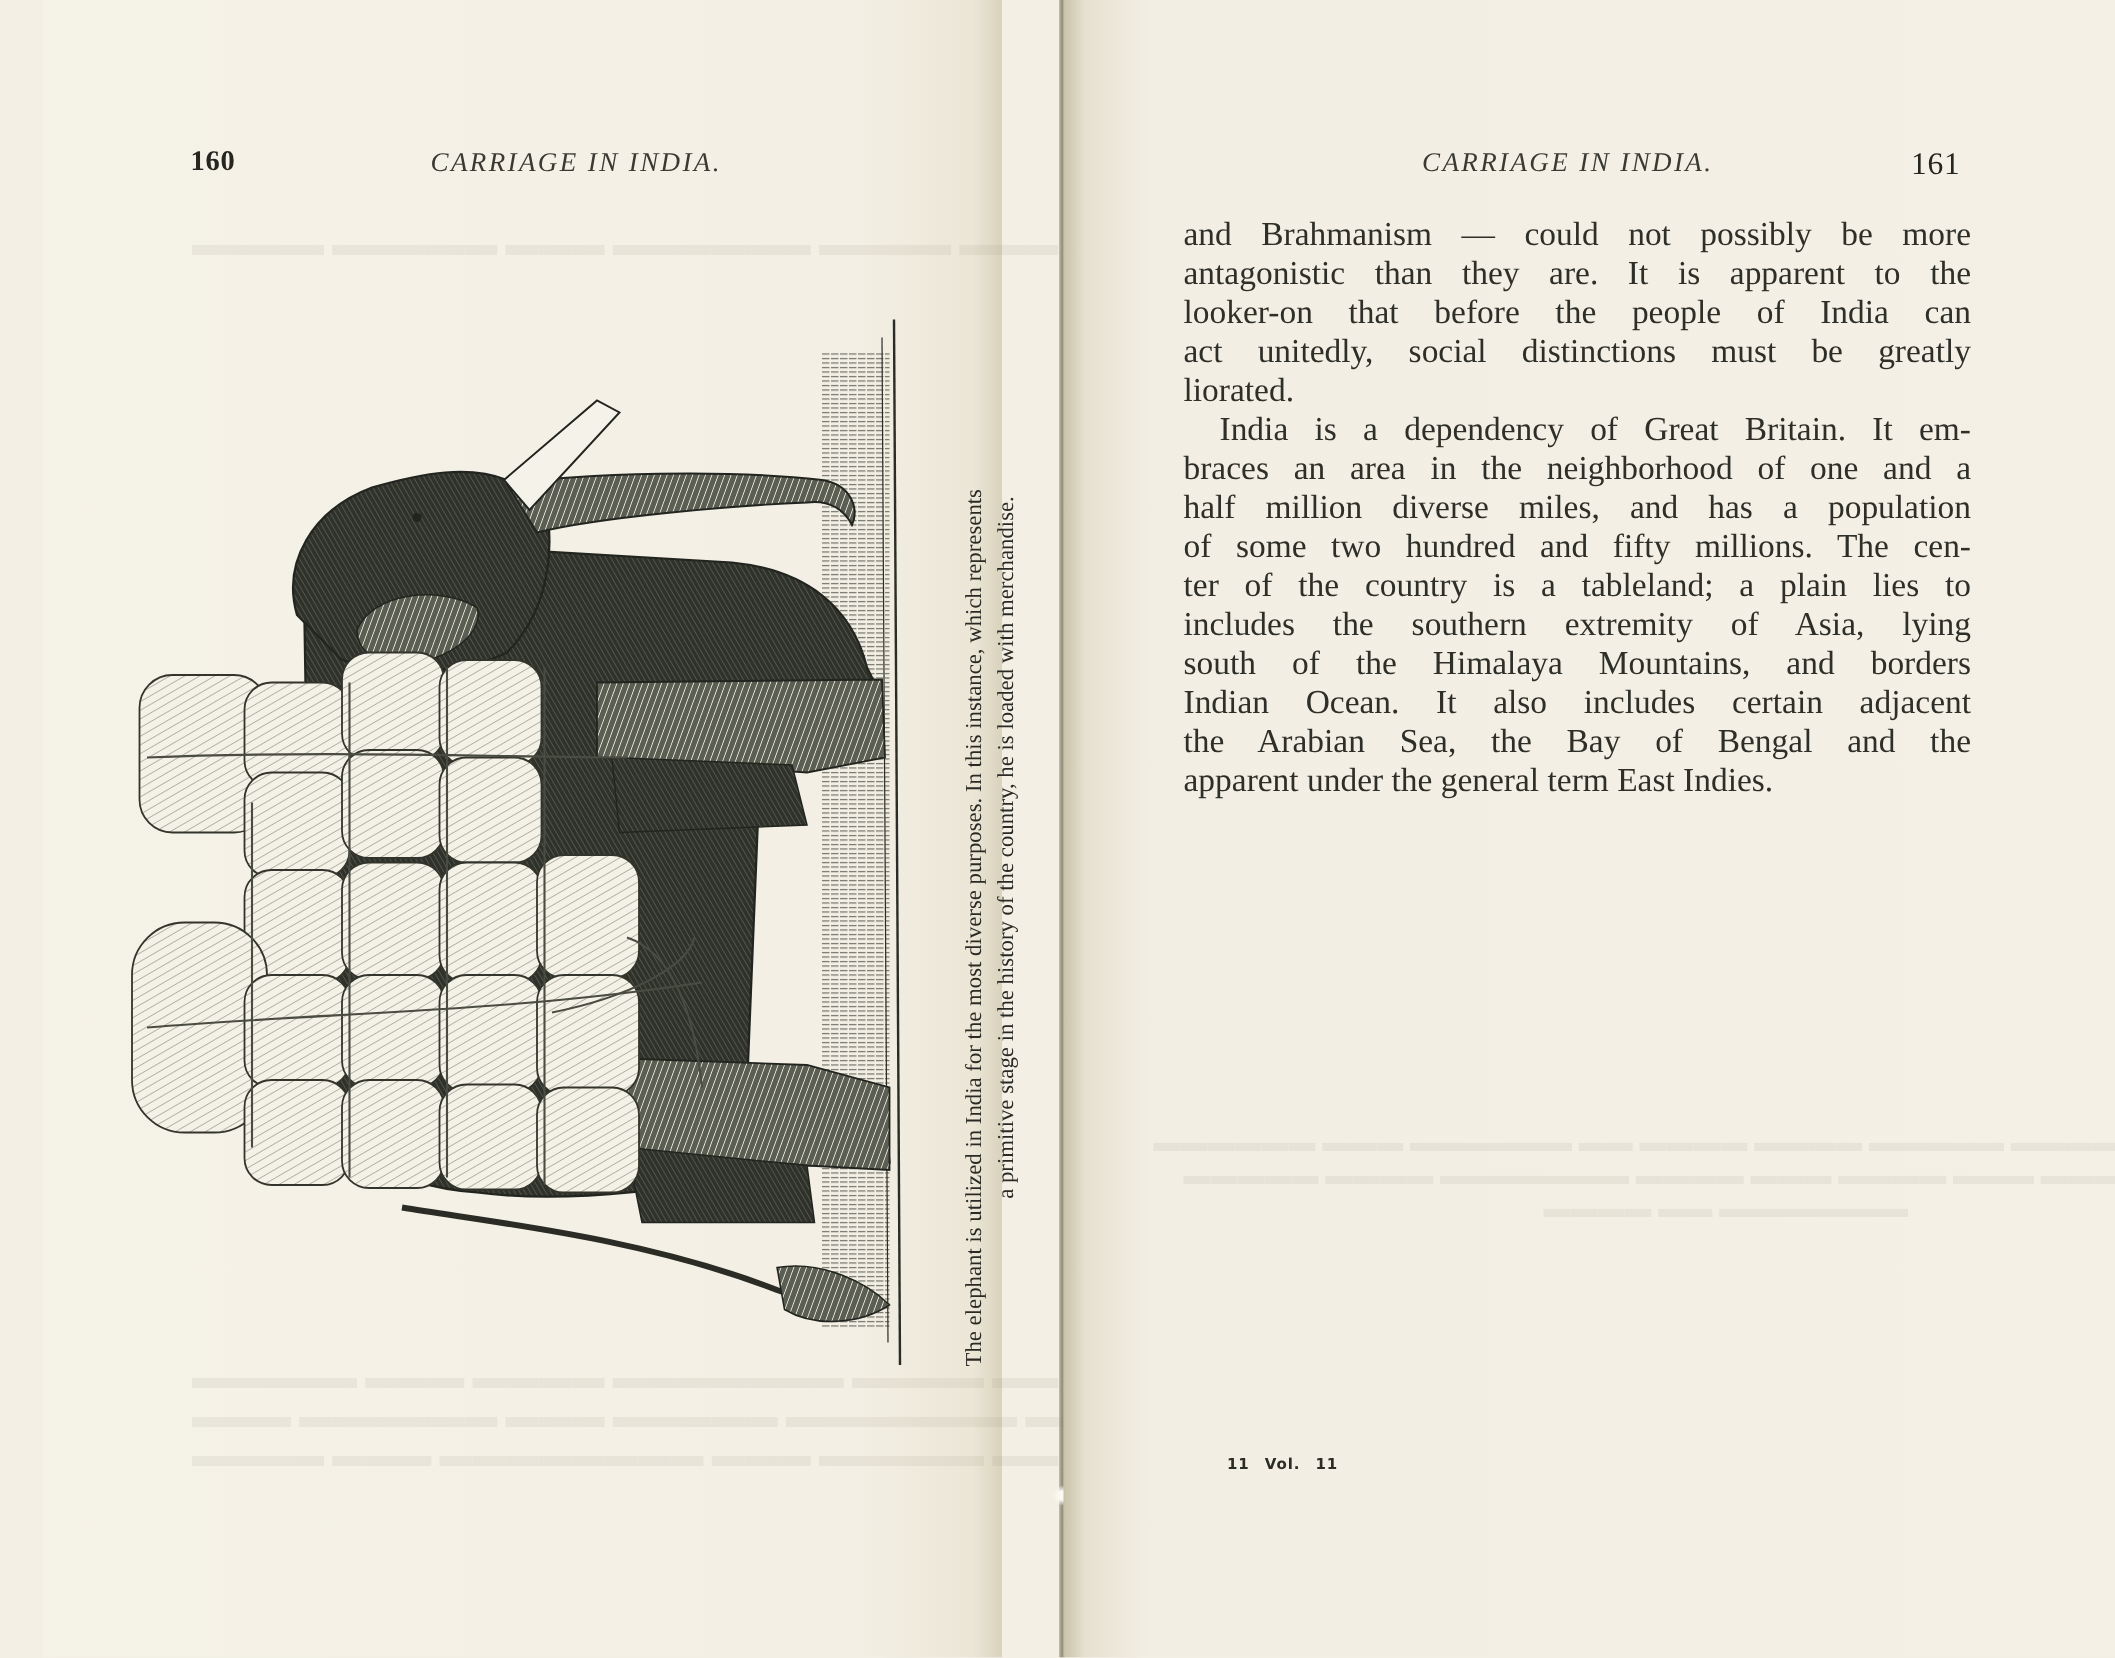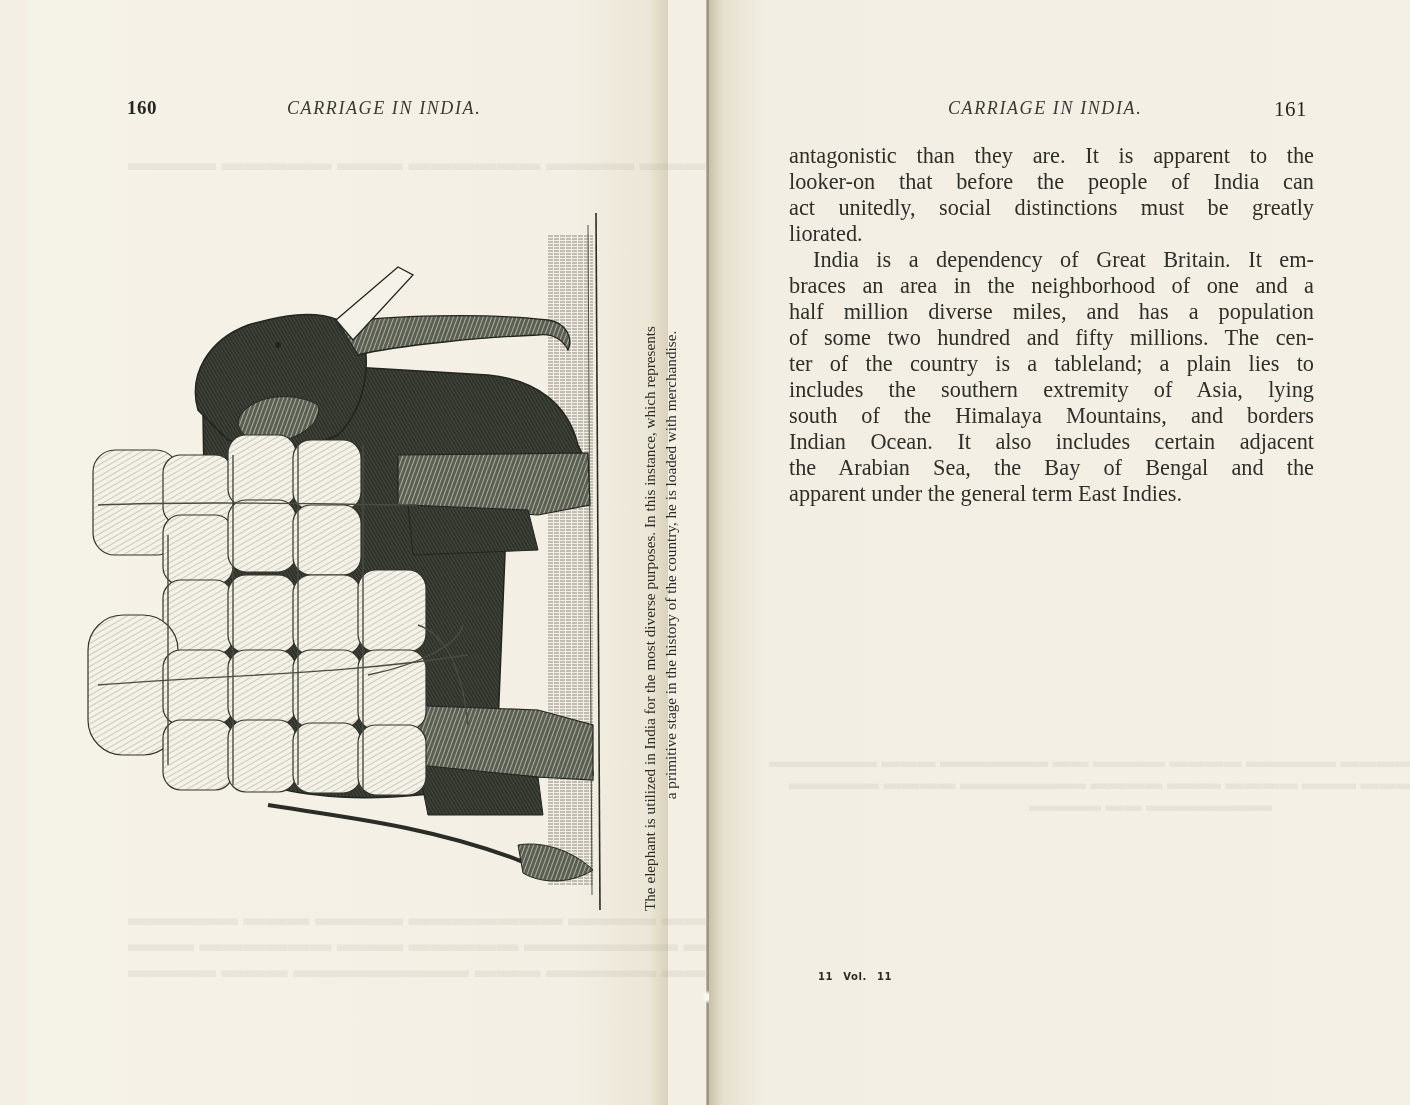--- a/index.html
+++ b/index.html
@@ -211,20 +211,21 @@
     <div class="ghost" style="left:60px; top:748px; font-size:18px;">▬▬▬▬▬▬ ▬▬▬ ▬▬▬▬▬▬ ▬▬ ▬▬▬▬ ▬▬▬▬ ▬▬▬▬▬ ▬▬▬▬ ▬▬▬</div>
     <div class="ghost" style="left:80px; top:770px; font-size:18px;">▬▬▬▬▬ ▬▬▬▬ ▬▬▬▬▬▬▬ ▬▬▬▬ ▬▬▬ ▬▬▬▬ ▬▬▬ ▬▬▬▬▬</div>
     <div class="ghost" style="left:320px; top:792px; font-size:18px;">▬▬▬▬ ▬▬ ▬▬▬▬▬▬▬</div>
   </div>
 
   <div class="running-head running-head-right">CARRIAGE IN INDIA.</div>
   <div class="folio folio-right">161</div>
 
   <div class="body-text">
     <p>
+      <span class="line">and Brahmanism — could not possibly be more</span>
       <span class="line">antagonistic than they are.  It is apparent to the</span>
       <span class="line">looker-on that before the people of India can</span>
       <span class="line">act unitedly, social distinctions must be greatly</span>
       <span class="line last">liorated.</span>
     </p>
     <p>
       <span class="line indent">India is a dependency of Great Britain.  It em-</span>
       <span class="line">braces an area in the neighborhood of one and a</span>
       <span class="line">half million diverse miles, and has a population</span>
       <span class="line">of some two hundred and fifty millions.  The cen-</span>

